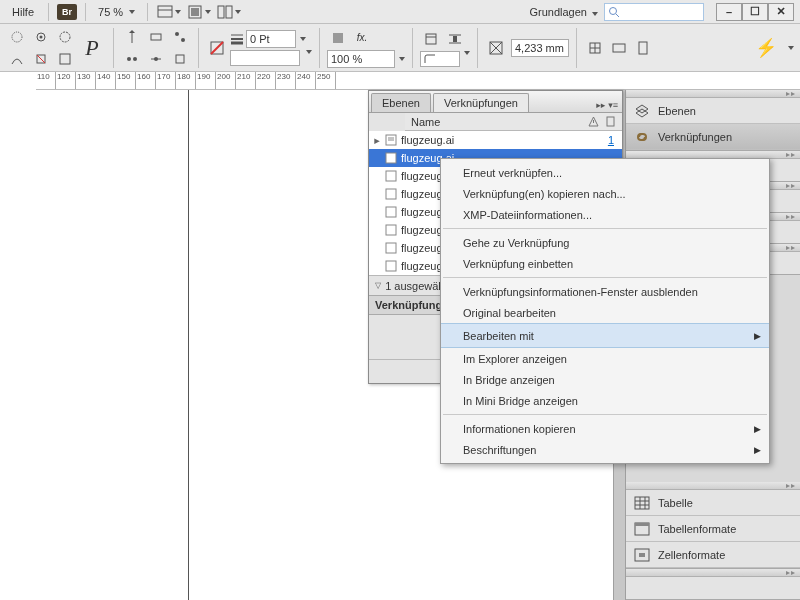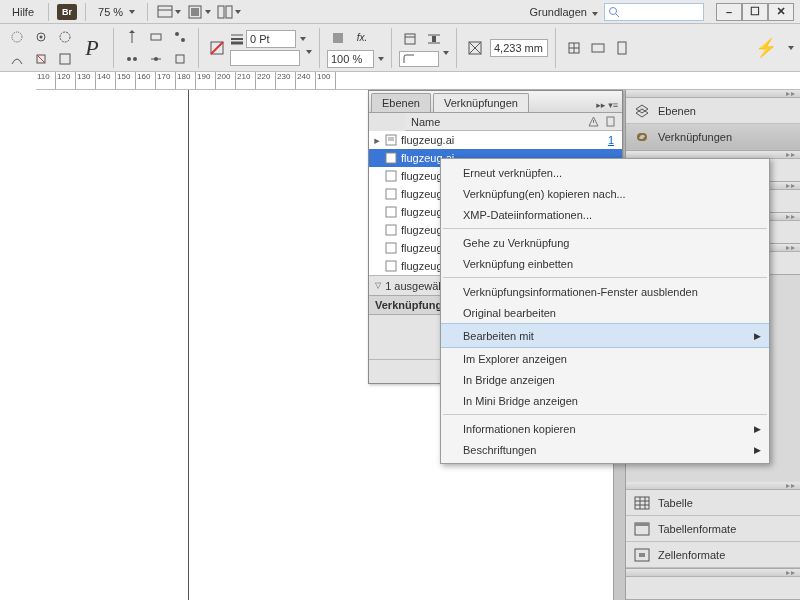--- a/index.html
+++ b/index.html
@@ -254,21 +254,21 @@
       <div class="cb-btn">
           <svg viewBox="0 0 14 14">
             <rect x="2" y="2" width="10" height="10" fill="#999"></rect>
           </svg>
         </div>
       <div class="cb-btn">
           <span style="font-style:italic;font-size:10px">fx.</span>
         </div>
     </div>
     <div style="display:flex;align-items:center;gap:2px">
-      <div class="numfield" style="width:47px">
+      <div class="numfield" style="width:68px">
           <span>100 %</span>
         </div>
       <span class="dd-caret"></span>
     </div>
   </div>
   <div class="cb-sep"></div>
 
   <div style="display:flex;flex-direction:column;gap:2px">
     <div style="display:flex;gap:2px">
       <div class="cb-btn">
@@ -343,21 +343,21 @@
   <div class="tick">150</div>
     <div class="tick">160</div>
   <div class="tick">170</div>
     <div class="tick">180</div>
   <div class="tick">190</div>
     <div class="tick">200</div>
   <div class="tick">210</div>
     <div class="tick">220</div>
   <div class="tick">230</div>
     <div class="tick">240</div>
-  <div class="tick">100</div>
+  <div class="tick">250</div>
 </div>
 
 <div class="canvas">
   <div class="page-edge"></div>
 </div>
 
 <div class="dock-narrow"></div>
 
 <div class="dock">
   <div class="dock-group">

